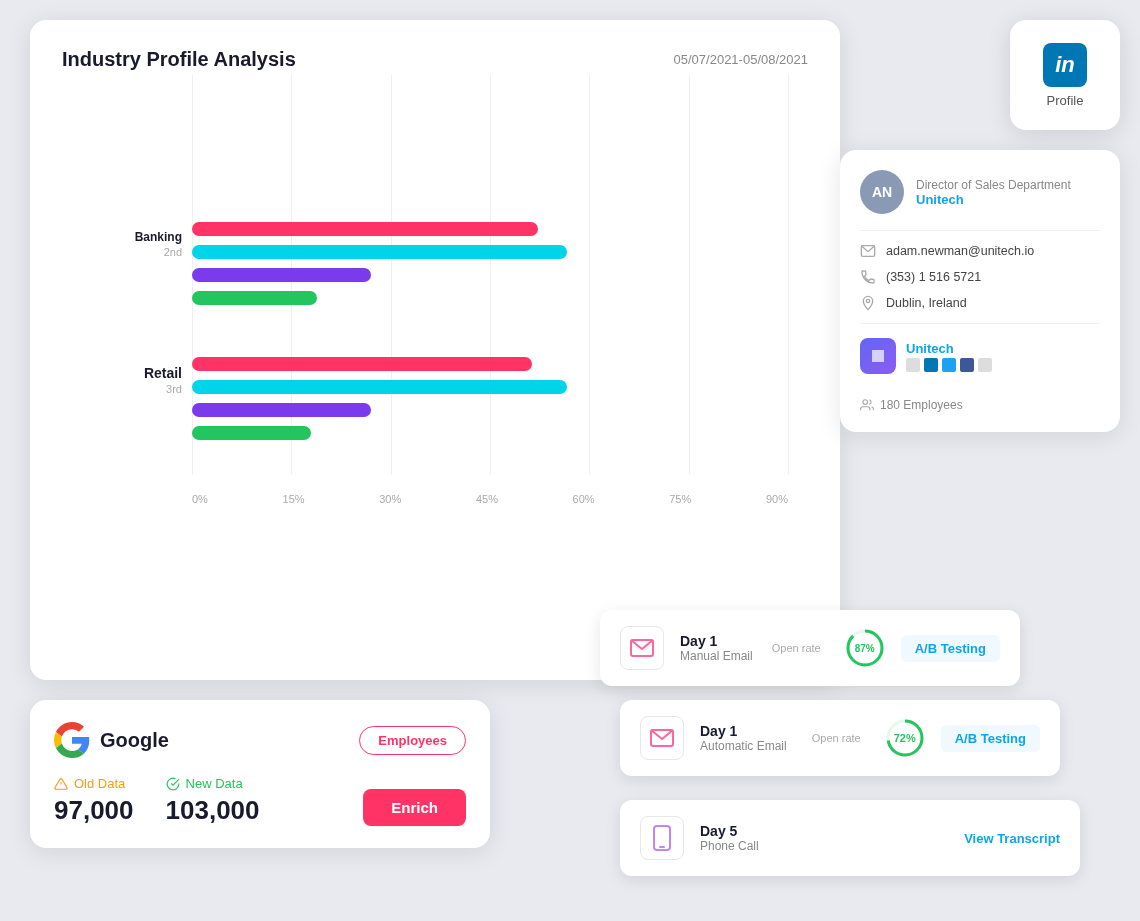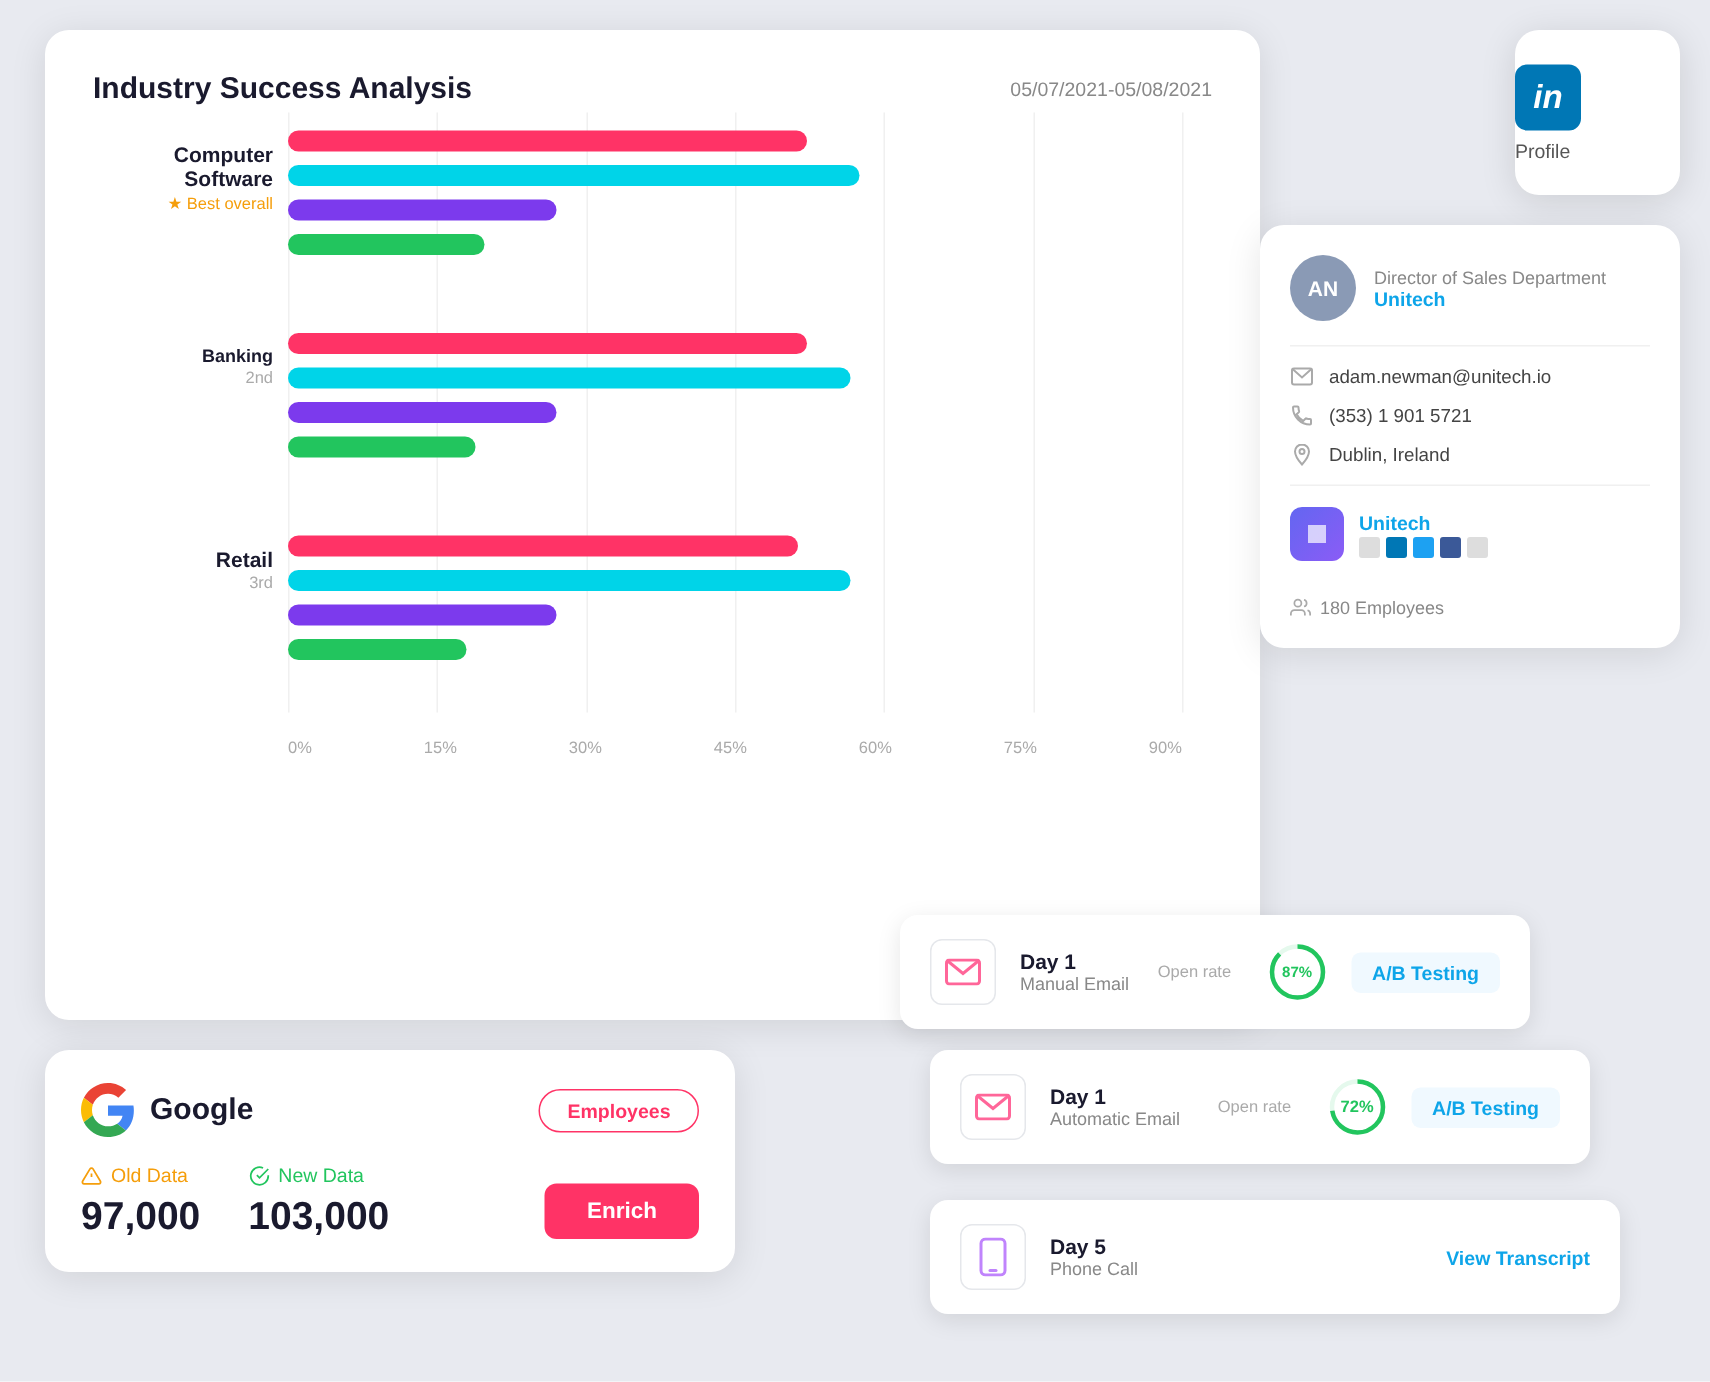--- a/index.html
+++ b/index.html
@@ -84,21 +84,21 @@
       position: absolute;
       top: 20px;
       right: 20px;
       width: 110px;
       height: 110px;
       background: #fff;
       border-radius: 16px;
       box-shadow: 0 4px 24px rgba(0,0,0,0.12);
       display: flex;
       flex-direction: column;
-      align-items: flex-start;
+      align-items: center;
       justify-content: center;
       gap: 6px;
     }
 
     .linkedin-logo {
       width: 44px;
       height: 44px;
       background: #0077b5;
       border-radius: 8px;
       display: flex;
@@ -450,54 +450,35 @@
       align-items: center;
       justify-content: center;
       flex-shrink: 0;
     }
 
   </style>
 </head>
 <body>
 
 <div class="chart-card">
-  <div class="chart-title">Industry Success Analysis</div>
+  <div class="chart-title">Industry Profile Analysis</div>
   <div class="chart-date">05/07/2021-05/08/2021</div>
 
 
   <div style="position:relative; height:430px;">
 
     <div style="position:absolute; left:130px; right:20px; top:0; bottom:30px;">
       <div style="position:absolute; left:0%; top:0; bottom:0; width:1px; background:#f0f0f0;"></div>
       <div style="position:absolute; left:16.67%; top:0; bottom:0; width:1px; background:#f0f0f0;"></div>
       <div style="position:absolute; left:33.33%; top:0; bottom:0; width:1px; background:#f0f0f0;"></div>
       <div style="position:absolute; left:50%; top:0; bottom:0; width:1px; background:#f0f0f0;"></div>
       <div style="position:absolute; left:66.67%; top:0; bottom:0; width:1px; background:#f0f0f0;"></div>
       <div style="position:absolute; left:83.33%; top:0; bottom:0; width:1px; background:#f0f0f0;"></div>
       <div style="position:absolute; left:100%; top:0; bottom:0; width:1px; background:#f0f0f0;"></div>
 
-      <div style="position:absolute; top:10px; left:0; right:0;">
-
-        <div style="position:absolute; left:-130px; top:10px; width:120px; text-align:right;">
-          <div style="font-size:14px; font-weight:700; color:#1a1a2e;">Computer Software</div>
-          <div style="font-size:11px; color:#f59e0b; margin-top:2px;">★ Best overall</div>
-        </div>
-        <div class="bar-row">
-            <div class="bar bar-red" style="width:58%;"></div>
-          </div>
-        <div class="bar-row">
-            <div class="bar bar-cyan" style="width:64%;"></div>
-          </div>
-        <div class="bar-row">
-            <div class="bar bar-purple" style="width:30%;"></div>
-          </div>
-        <div class="bar-row">
-            <div class="bar bar-green" style="width:22%;"></div>
-          </div>
-      </div>
 
       <div style="position:absolute; top:145px; left:0; right:0;">
         <div style="position:absolute; left:-130px; top:10px; width:120px; text-align:right;">
           <div style="font-size:12px; font-weight:700; color:#1a1a2e;">Banking</div>
           <div style="font-size:11px; color:#aaa; margin-top:2px;">2nd</div>
         </div>
         <div class="bar-row">
             <div class="bar bar-red" style="width:58%;"></div>
           </div>
         <div class="bar-row">
@@ -568,21 +549,21 @@
       <rect x="2" y="4" width="20" height="16" rx="2"></rect>
       <polyline points="2,4 12,13 22,4"></polyline>
     </svg>
     <span>adam.newman@unitech.io</span>
   </div>
 
   <div class="contact-info-row">
     <svg class="contact-icon" viewBox="0 0 24 24" fill="none" stroke="#aaa" stroke-width="2">
       <path d="M6.6 10.8c1.4 2.8 3.8 5.1 6.6 6.6l2.2-2.2c.3-.3.7-.4 1-.2 1.1.4 2.3.6 3.6.6.6 0 1 .4 1 1V20c0 .6-.4 1-1 1-9.4 0-17-7.6-17-17 0-.6.4-1 1-1h3.5c.6 0 1 .4 1 1 0 1.3.2 2.5.6 3.6.1.3 0 .7-.2 1L6.6 10.8z"></path>
     </svg>
-    <span>(353) 1 901 5721</span>
+    <span>(353) 1 516 5721</span>
   </div>
 
   <div class="contact-info-row">
     <svg class="contact-icon" viewBox="0 0 24 24" fill="none" stroke="#aaa" stroke-width="2">
       <path d="M12 2C8.13 2 5 5.13 5 9c0 5.25 7 13 7 13s7-7.75 7-13c0-3.87-3.13-7-7-7z"></path>
       <circle cx="12" cy="9" r="2.5"></circle>
     </svg>
     <span>Dublin, Ireland</span>
   </div>
 

